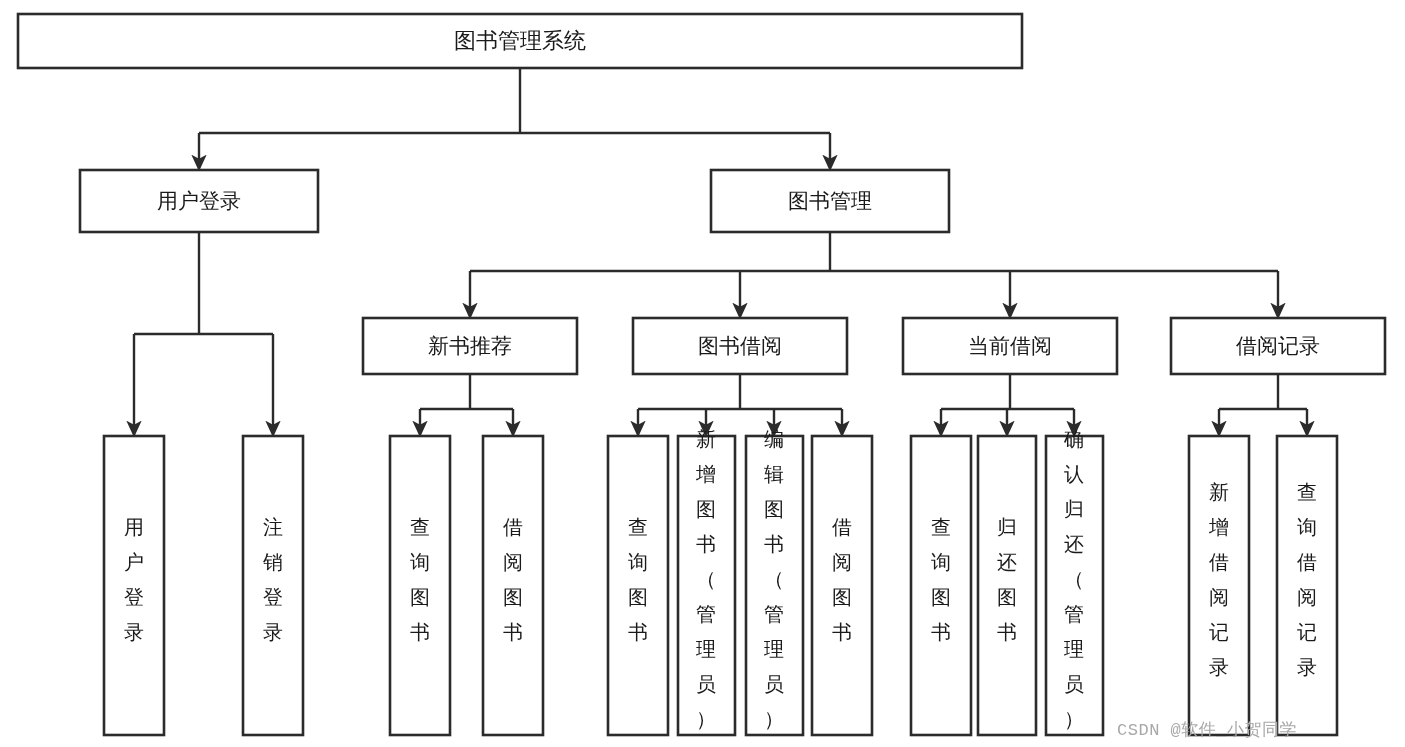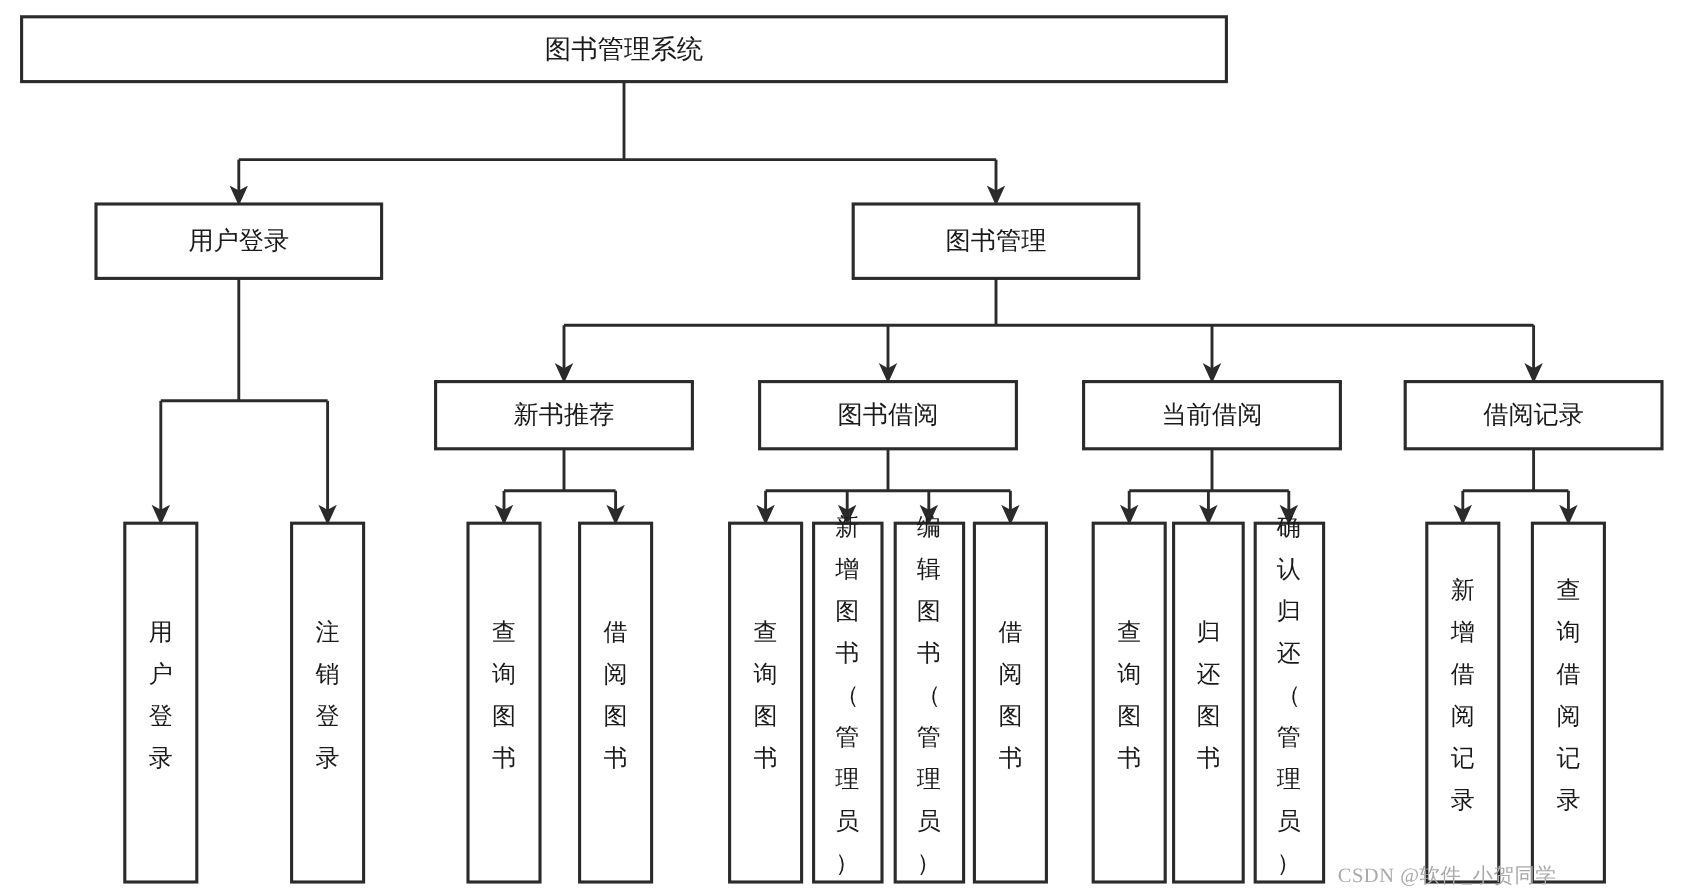--- a/index.html
+++ b/index.html
@@ -52,21 +52,21 @@
     stroke-width: 2.4;
     fill: none;
   }
   .arrow-head {
     fill: #2b2b2b;
   }
   .watermark {
     position: absolute;
     right: 8px;
     bottom: 6px;
-    font-family: Liberation Serif, serif;
+    font-family: Liberation Mono, monospace;
     font-size: 17px;
     color: #a8a8a8;
     letter-spacing: 0.5px;
     white-space: nowrap;
     user-select: none;
   }
 </style>
 </head>
 <body>
 

